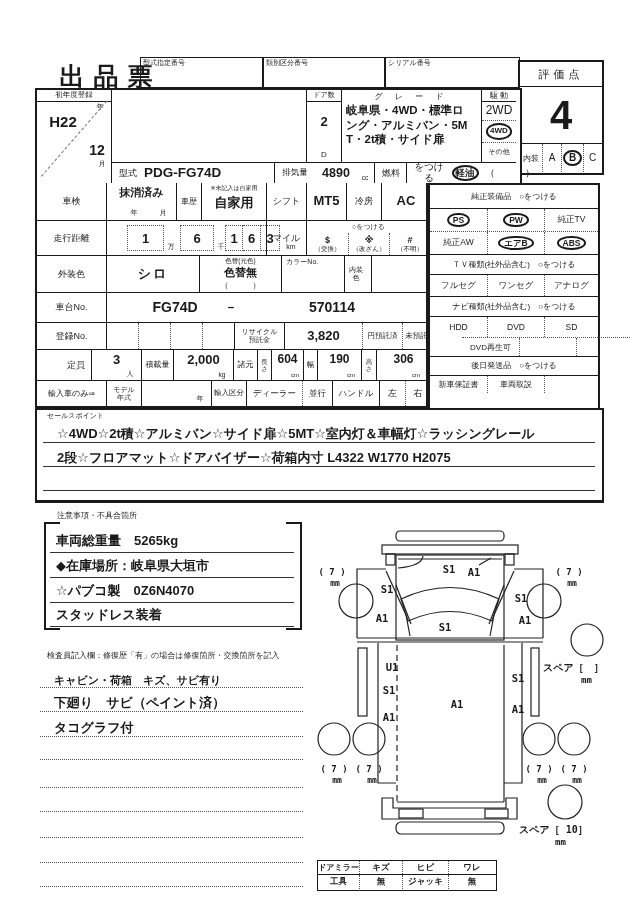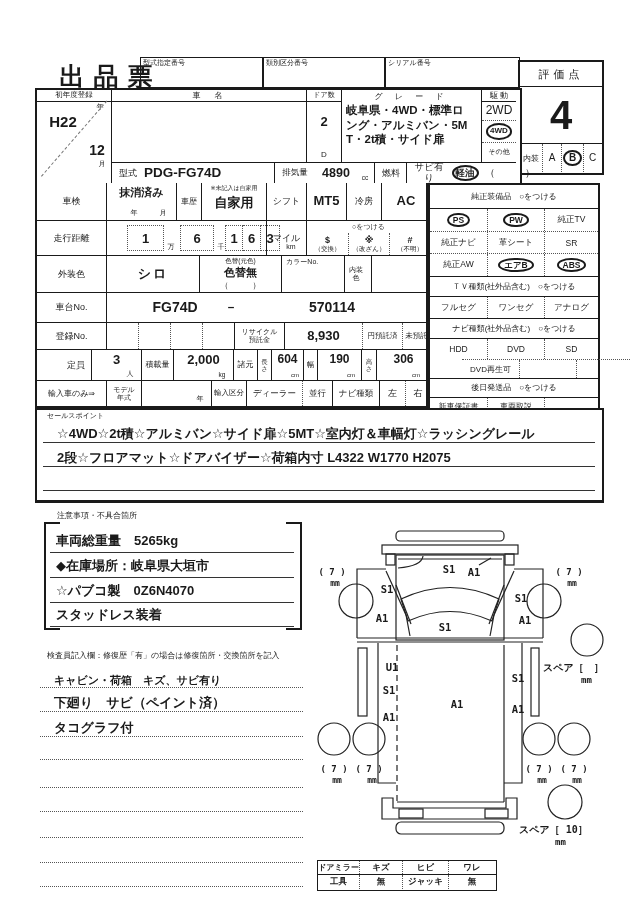--- a/index.html
+++ b/index.html
@@ -60,21 +60,20 @@
     <div class="br" style="position:absolute;left:0;top:0;width:75px;height:100%;box-sizing:border-box;">
       <div class="c bb" style="left:0;top:0;width:100%;height:12px;font-size:7.5px;">初年度登録</div>
       <div class="c" style="right:5px;top:13px;width:12px;height:9px;font-size:7px;">年</div>
       <div class="c b" style="left:8px;top:24px;width:36px;height:16px;font-size:15px;">H22</div>
       <div class="c b" style="right:2px;top:53px;width:24px;height:15px;font-size:14px;">12</div>
       <div class="c" style="right:3px;top:70px;width:12px;height:9px;font-size:7px;">月</div>
       <div style="position:absolute;left:4px;top:86px;width:100px;border-top:1.5px dashed #777;transform:rotate(-49deg);transform-origin:0 0;"></div>
     </div>
 
     <div class="br" style="position:absolute;left:75px;top:0;width:195px;height:72px;box-sizing:border-box;">
-      <div class="c bb" style="left:0;top:0;width:100%;height:12px;font-size:8px;letter-spacing:3px;">車　名</div>
     </div>
 
     <div class="br" style="position:absolute;left:270px;top:0;width:35px;height:72px;box-sizing:border-box;">
       <div class="c bb" style="left:0;top:0;width:100%;height:12px;font-size:7px;">ドア数</div>
       <div class="c b" style="left:0;top:24px;width:100%;height:16px;font-size:13px;">2</div>
       <div class="c" style="left:0;bottom:2px;width:100%;height:10px;font-size:8px;">D</div>
     </div>
 
     <div class="br" style="position:absolute;left:305px;top:0;width:140px;height:72px;box-sizing:border-box;">
       <div class="c" style="left:0;top:1px;width:100%;height:11px;font-size:8px;letter-spacing:5px;">グ レ ー ド</div>
@@ -97,21 +96,21 @@
     <div style="position:absolute;left:75px;top:72px;width:404px;height:21px;box-sizing:border-box;border-top:1.5px solid #1a1a1a;">
       <div class="c" style="left:4px;top:0;width:24px;height:100%;font-size:9px;">型式</div>
       <div class="c b tl" style="left:32px;top:0;width:120px;height:100%;font-size:13.5px;align-items:center;">PDG-FG74D</div>
       <div class="vline" style="left:162px;top:0;height:100%;"></div>
       <div class="c" style="left:166px;top:0;width:34px;height:100%;font-size:8.5px;">排気量</div>
       <div class="c b" style="left:202px;top:0;width:44px;height:100%;font-size:12.5px;">4890</div>
       <div class="c" style="left:246px;bottom:1px;width:14px;height:9px;font-size:6.5px;">cc</div>
       <div class="vline" style="left:262px;top:0;height:100%;"></div>
       <div class="c" style="left:266px;top:0;width:26px;height:100%;font-size:9px;">燃料</div>
       <div class="vline" style="left:294px;top:0;height:100%;"></div>
-      <div class="c" style="left:298px;top:0;width:38px;height:100%;font-size:9.5px;">サビ有り</div>
+      <div class="c" style="left:298px;top:0;width:38px;height:100%;font-size:9.5px;">をつける</div>
       <div class="c" style="left:338px;top:0;width:30px;height:100%;">
           <span class="circ b" style="font-size:9.5px;padding:1px 2px;">軽油</span>
         </div>
       <div class="c" style="left:368px;top:0;width:60px;height:100%;font-size:10px;">（　　　）</div>
     </div>
   </div>
 
   <div style="position:absolute;left:35px;top:183px;width:393px;height:225px;box-sizing:border-box;border:2px solid #1a1a1a;border-top:none;background:#fff;">
 
     <div class="row" style="top:0;height:38px;">
@@ -190,21 +189,21 @@
 
     <div class="row" style="top:140px;height:27px;">
       <div class="c br" style="left:0;top:0;width:70px;height:100%;font-size:9px;">登録No.</div>
       <div class="br" style="position:absolute;left:70px;top:0;width:128px;height:100%;display:flex;box-sizing:border-box;">
         <div style="width:32px;"></div>
           <div class="dl" style="width:32px;"></div>
           <div class="dl" style="width:32px;"></div>
           <div class="dl" style="width:32px;"></div>
       </div>
       <div class="c br" style="left:198px;top:0;width:50px;height:100%;font-size:7px;line-height:8.5px;padding:0 4px;">リサイクル預託金</div>
-      <div class="c b" style="left:248px;top:0;width:77px;height:100%;font-size:13px;">8,930</div>
+      <div class="c b" style="left:248px;top:0;width:77px;height:100%;font-size:13px;">3,820</div>
       <div class="c dl" style="left:325px;top:0;width:40px;height:100%;font-size:7.5px;">円預託済</div>
       <div class="c dl" style="left:365px;top:0;width:28px;height:100%;font-size:7.5px;">未預託</div>
     </div>
 
     <div class="row" style="top:167px;height:31px;">
       <div class="c br" style="left:0;top:0;width:55px;height:100%;font-size:9px;padding-left:24px;">定員</div>
       <div class="br" style="position:absolute;left:55px;top:0;width:50px;height:100%;box-sizing:border-box;">
         <div class="c b" style="left:0;top:2px;width:100%;height:16px;font-size:13px;">3</div>
         <div class="c" style="right:6px;bottom:1px;width:10px;height:9px;font-size:7px;">人</div>
       </div>
@@ -233,41 +232,36 @@
 
     <div class="row" style="top:198px;height:25px;border-bottom:none;">
       <div class="c br" style="left:0;top:0;width:70px;height:100%;font-size:8px;">輸入車のみ⇒</div>
       <div class="c br" style="left:70px;top:0;width:35px;height:100%;font-size:7px;line-height:8px;padding:0 4px;">モデル年式</div>
       <div class="br" style="position:absolute;left:105px;top:0;width:70px;height:100%;box-sizing:border-box;">
         <div class="c" style="right:6px;bottom:2px;width:10px;height:9px;font-size:7px;">年</div>
       </div>
       <div class="c br" style="left:175px;top:0;width:35px;height:100%;font-size:7.5px;">輸入区分</div>
       <div class="c" style="left:210px;top:0;width:55px;height:100%;font-size:8.5px;">ディーラー</div>
       <div class="c dl" style="left:265px;top:0;width:30px;height:100%;font-size:8.5px;">並行</div>
-      <div class="c br" style="left:295px;top:0;width:48px;height:100%;font-size:8.5px;border-left:1px solid #1a1a1a;">ナビ種類</div>
+      <div class="c br" style="left:295px;top:0;width:48px;height:100%;font-size:8.5px;border-left:1px solid #1a1a1a;">ハンドル</div>
       <div class="c" style="left:343px;top:0;width:25px;height:100%;font-size:9px;">左</div>
       <div class="c dl" style="left:368px;top:0;width:25px;height:100%;font-size:9px;">右</div>
     </div>
   </div>
 
   <div style="position:absolute;left:428px;top:183px;width:172px;height:235px;box-sizing:border-box;border:2px solid #1a1a1a;background:#fff;">
     <div class="c bb" style="position:relative;width:100%;height:24px;font-size:8px;">純正装備品　○をつける</div>
     <div class="panelrow" style="height:22px;">
       <div style="width:57px;">
           <span class="circ b" style="font-size:8.5px;">PS</span>
         </div>
       <div class="dl" style="width:57px;">
           <span class="circ b" style="font-size:8.5px;">PW</span>
         </div>
       <div class="dl" style="width:54px;font-size:8.5px;text-align:center;">純正TV</div>
-    </div>
-    <div class="panelrow dt" style="height:22px;">
-      <div style="width:57px;font-size:8.5px;">純正ナビ</div>
-      <div class="dl" style="width:57px;font-size:8.5px;">革シート</div>
-      <div class="dl" style="width:54px;font-size:8.5px;">SR</div>
     </div>
     <div class="panelrow dt" style="height:23px;">
       <div style="width:57px;font-size:8.5px;">純正AW</div>
       <div class="dl" style="width:57px;">
           <span class="circ b" style="font-size:8.5px;">エアB</span>
         </div>
       <div class="dl" style="width:54px;">
           <span class="circ b" style="font-size:8.5px;">ABS</span>
         </div>
     </div>

